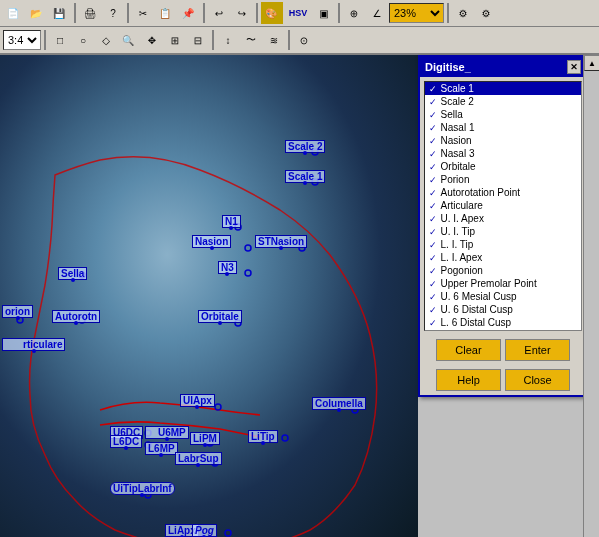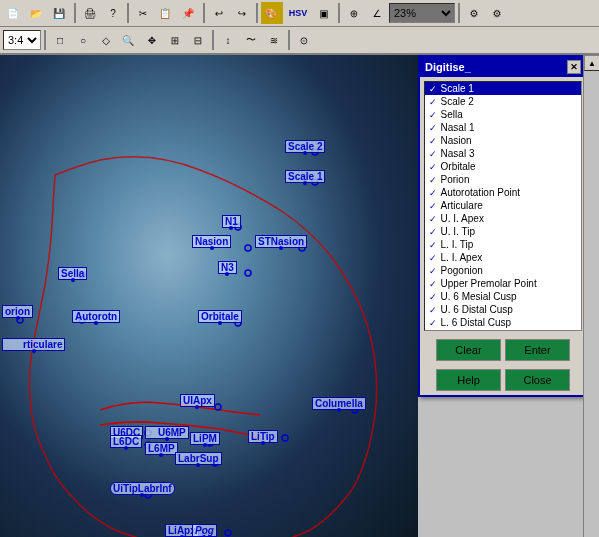--- a/index.html
+++ b/index.html
@@ -24,23 +24,23 @@
       display: flex; align-items: center; justify-content: center;
       cursor: pointer;
       font-size: 10px;
     }
     .toolbar-separator {
       width: 2px; height: 20px;
       background: #808080;
       margin: 0 2px;
     }
     .zoom-select {
-      width: 66px; height: 20px;
+      width: 55px; height: 20px;
       font-size: 11px;
-      background: #737373;
+      background: #eab308;
       border: 1px inset #808080;
     }
     .ratio-select {
       width: 38px; height: 20px;
       font-size: 11px;
       background: white;
       border: 1px inset #808080;
     }
 
     
@@ -172,21 +172,21 @@
       color: white;
     }
     .dialog-buttons {
       display: flex;
       gap: 4px;
       padding: 4px;
       justify-content: center;
     }
     .dialog-btn {
       width: 65px; height: 22px;
-      background: #15803d;
+      background: #eab308;
       border: 1px solid #808080;
       font-size: 11px;
       cursor: pointer;
       display: flex; align-items: center; justify-content: center;
     }
   </style>
 </head>
 <body>
 
 <div class="toolbar-container">
@@ -278,21 +278,21 @@
     </svg>
 
     <div class="xray-label" style="top:85px; left:285px;">Scale 2</div>
     <div class="xray-label" style="top:115px; left:285px;">Scale 1</div>
     <div class="xray-label" style="top:160px; left:222px;">N1</div>
     <div class="xray-label" style="top:180px; left:192px;">Nasion</div>
     <div class="xray-label" style="top:180px; left:255px;">STNasion</div>
     <div class="xray-label" style="top:206px; left:218px;">N3</div>
     <div class="xray-label" style="top:212px; left:58px;">Sella</div>
     <div class="xray-label" style="top:250px; left:2px;">orion</div>
-    <div class="xray-label" style="top:255px; left:52px;margin-left:20px;">Autorotn</div>
+    <div class="xray-label" style="top:255px; left:52px;">Autorotn</div>
     <div class="xray-label" style="top:283px; left:2px;padding-left:20px;">rticulare</div>
     <div class="xray-label" style="top:255px; left:198px;">Orbitale</div>
     <div class="xray-label" style="top:339px; left:180px;">UIApx</div>
     <div class="xray-label" style="top:342px; left:312px;">Columella</div>
     <div class="xray-label" style="top:371px; left:110px;">U6DC</div>
     <div class="xray-label" style="top:380px; left:110px;">L6DC</div>
     <div class="xray-label" style="top:371px; left:145px;padding-left:12px;">U6MP</div>
     <div class="xray-label" style="top:387px; left:145px;">L6MP</div>
     <div class="xray-label" style="top:377px; left:190px;">LiPM</div>
     <div class="xray-label" style="top:375px; left:248px;">LiTip</div>

